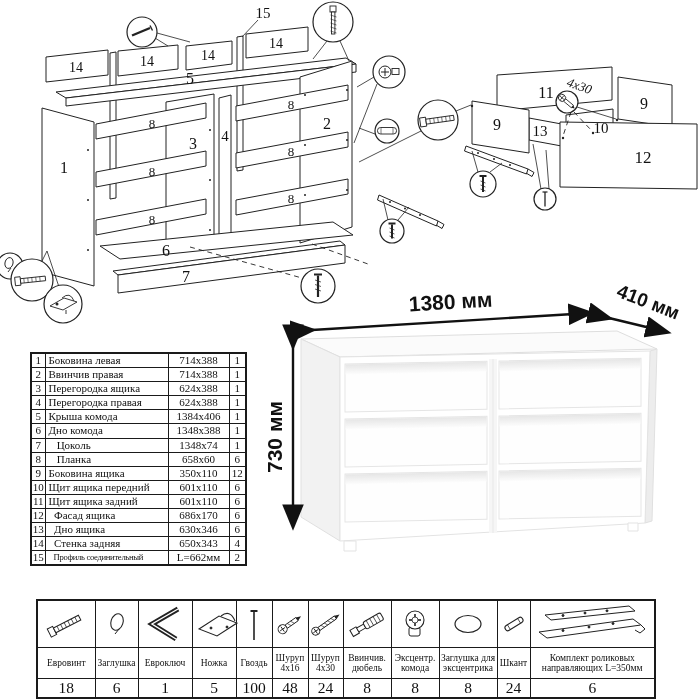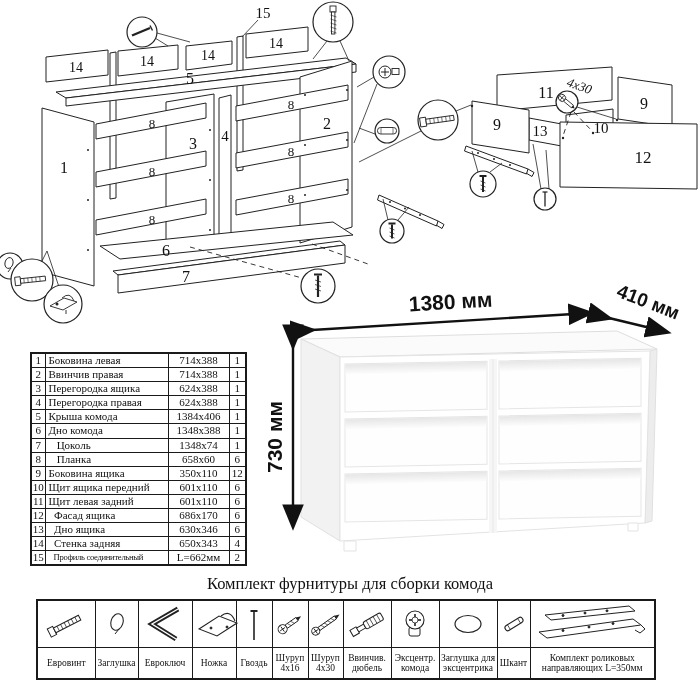--- a/index.html
+++ b/index.html
@@ -400,21 +400,21 @@
           <td class="c">12</td>
         </tr>
     <tr>
           <td class="c">10</td>
           <td class="n">Щит ящика передний</td>
           <td class="c">601x110</td>
           <td class="c">6</td>
         </tr>
     <tr>
           <td class="c">11</td>
-          <td class="n">Щит левая задний</td>
+          <td class="n">Щит ящика задний</td>
           <td class="c">601x110</td>
           <td class="c">6</td>
         </tr>
     <tr>
           <td class="c">12</td>
           <td class="n">&nbsp;&nbsp;Фасад ящика</td>
           <td class="c">686x170</td>
           <td class="c">6</td>
         </tr>
     <tr>
@@ -431,21 +431,20 @@
         </tr>
     <tr>
           <td class="c">15</td>
           <td class="n">Профиль соединительный</td>
           <td class="c">L=662мм</td>
           <td class="c">2</td>
         </tr>
   </tbody>
 </table>
 
-<div id="hw-title">Комплект фурнитуры для сборки комода</div>
 
 <table id="hw-table">
   <colgroup>
     <col style="width:58px">
         <col style="width:43px">
         <col style="width:54px">
         <col style="width:44px">
     <col style="width:36px">
         <col style="width:36px">
         <col style="width:35px">
@@ -594,16 +593,30 @@
     <td>Ножка</td>
     <td>Гвоздь</td>
     <td>Шуруп 4x16</td>
     <td>Шуруп 4x30</td>
     <td>Ввинчив. дюбель</td>
     <td>Эксцентр. комода</td>
     <td>Заглушка для эксцентрика</td>
     <td>Шкант</td>
     <td>Комплект роликовых направляющих L=350мм</td>
   </tr>
+  <tr class="qtys">
+    <td>18</td>
+    <td>6</td>
+    <td>1</td>
+    <td>5</td>
+    <td>100</td>
+    <td>48</td>
+    <td>24</td>
+    <td>8</td>
+    <td>8</td>
+    <td>8</td>
+    <td>24</td>
+    <td>6</td>
+  </tr>
   </tbody>
 </table>
 
 </div>
 
 </body></html>

